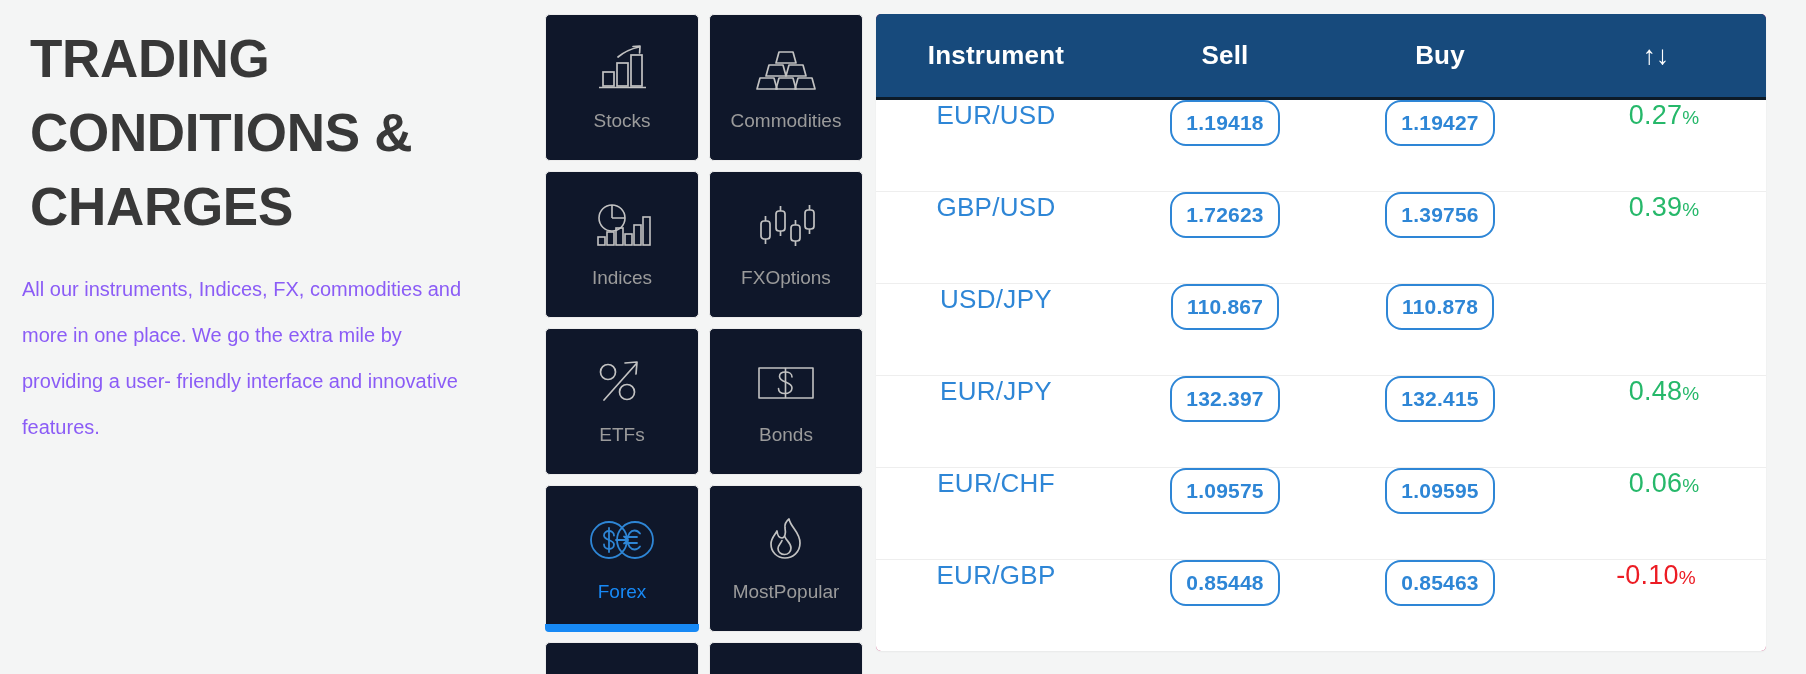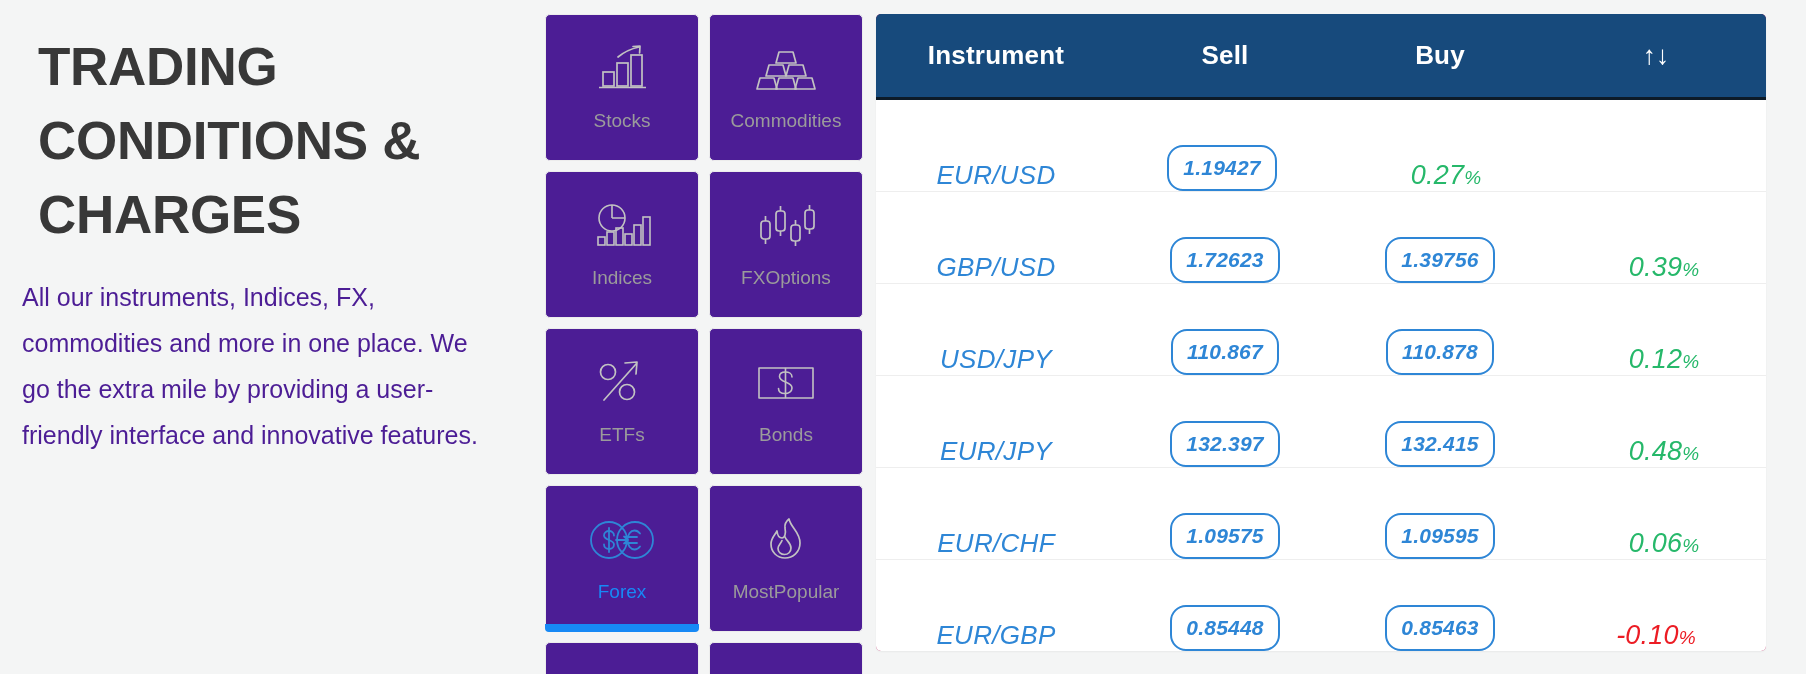--- a/index.html
+++ b/index.html
@@ -28,46 +28,46 @@
     left: 22px;
     top: 14px;
     width: 470px;
   }
   .intro-title {
     font-size: 53px;
     line-height: 74px;
     font-weight: 700;
     color: #383838;
     letter-spacing: -0.3px;
-    margin: 16px;
+    margin: 8px;
     text-transform: uppercase;
   }
   .intro-body {
     margin: 22px 0 0 0;
-    font-size: 25px;
+    font-size: 20px;
     line-height: 46px;
-    color: #4c1d95;
+    color: #8b5cf6;
     font-weight: 400;
     max-width: 460px;
   }
 
   
   .cards {
     position: absolute;
     left: 545px;
     top: 14px;
     width: 318px;
     display: grid;
     grid-template-columns: 154px 154px;
     column-gap: 10px;
     row-gap: 10px;
   }
   .card {
     position: relative;
-    background: #4c1d95;
+    background: #0f172a;
     border: 1px solid #ececec;
     border-radius: 5px;
     height: 147px;
     display: flex;
     flex-direction: column;
     align-items: center;
     justify-content: flex-start;
     padding-top: 26px;
     box-sizing: border-box;
     cursor: pointer;
@@ -129,25 +129,24 @@
     text-align: center;
     letter-spacing: 0.2px;
   }
   .c-inst { width: 240px; text-align: center; }
   .c-sell { width: 218px; text-align: center; }
   .c-buy  { width: 212px; text-align: center; }
   .c-chg  { width: 220px; text-align: center; }
 
   .q-row {
     display: flex;
-    align-items: flex-end;
+    align-items: flex-start;
     height: 91px;
     border-bottom: 1px solid #eeeeee;
     background: #fff;
-    font-style: italic;
   }
   .q-row:last-child { border-bottom: none; }
 
   .inst-name {
     color: #2e86d6;
     font-size: 26px;
     font-weight: 400;
     font-family: "Liberation Sans Narrow", "Liberation Sans", sans-serif;
     letter-spacing: 0.3px;
   }
@@ -316,20 +315,23 @@
       <div class="cell c-inst">Instrument</div>
       <div class="cell c-sell">Sell</div>
       <div class="cell c-buy">Buy</div>
       <div class="cell c-chg">↑↓</div>
     </div>
 
     <div>
 
       <div class="q-row">
         <div class="c-inst"><span class="inst-name">EUR/USD</span></div>
+        <div class="c-sell pill-wrap">
+            <span class="pill">1.19418</span>
+          </div>
         <div class="c-buy pill-wrap">
             <span class="pill">1.19427</span>
           </div>
         <div class="c-chg"><span class="chg up"><span>0.27</span><span class="pct">%</span></span></div>
       </div>
 
       <div class="q-row">
         <div class="c-inst"><span class="inst-name">GBP/USD</span></div>
         <div class="c-sell pill-wrap">
             <span class="pill">1.72623</span>
@@ -341,21 +343,20 @@
       </div>
 
       <div class="q-row">
         <div class="c-inst"><span class="inst-name">USD/JPY</span></div>
         <div class="c-sell pill-wrap">
             <span class="pill">110.867</span>
           </div>
         <div class="c-buy pill-wrap">
             <span class="pill">110.878</span>
           </div>
-        <div class="c-chg"><span class="chg up"><span>0.12</span><span class="pct">%</span></span></div>
       </div>
 
       <div class="q-row">
         <div class="c-inst"><span class="inst-name">EUR/JPY</span></div>
         <div class="c-sell pill-wrap">
             <span class="pill">132.397</span>
           </div>
         <div class="c-buy pill-wrap">
             <span class="pill">132.415</span>
           </div>

